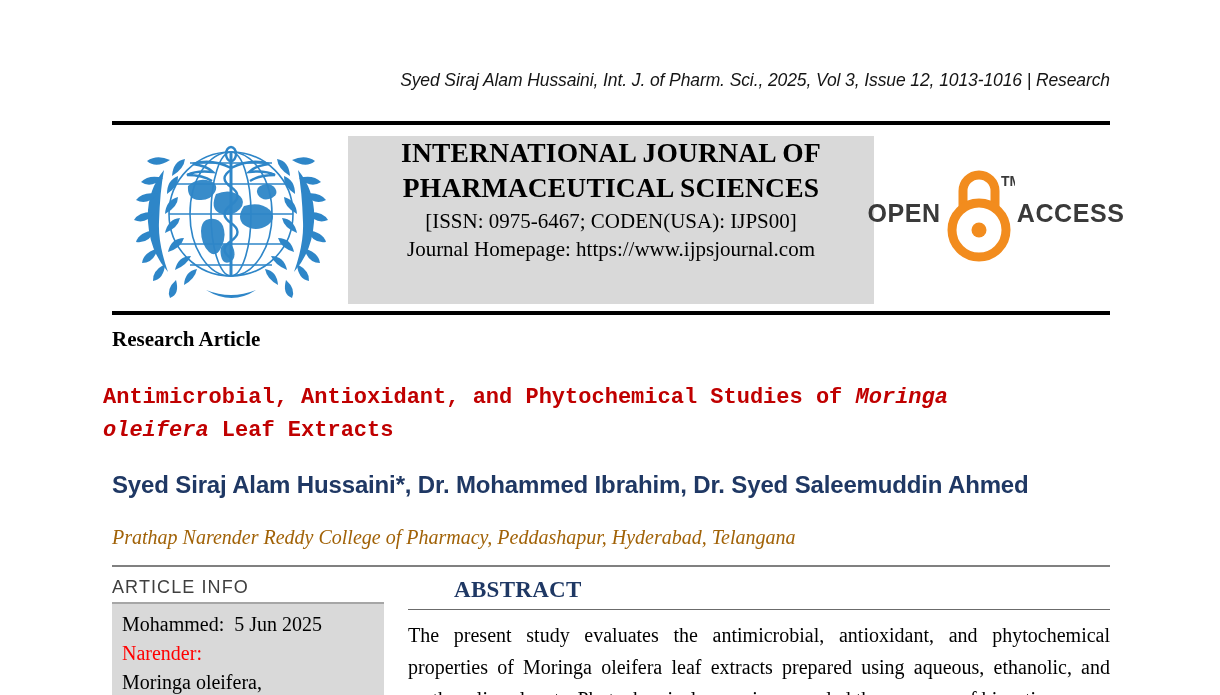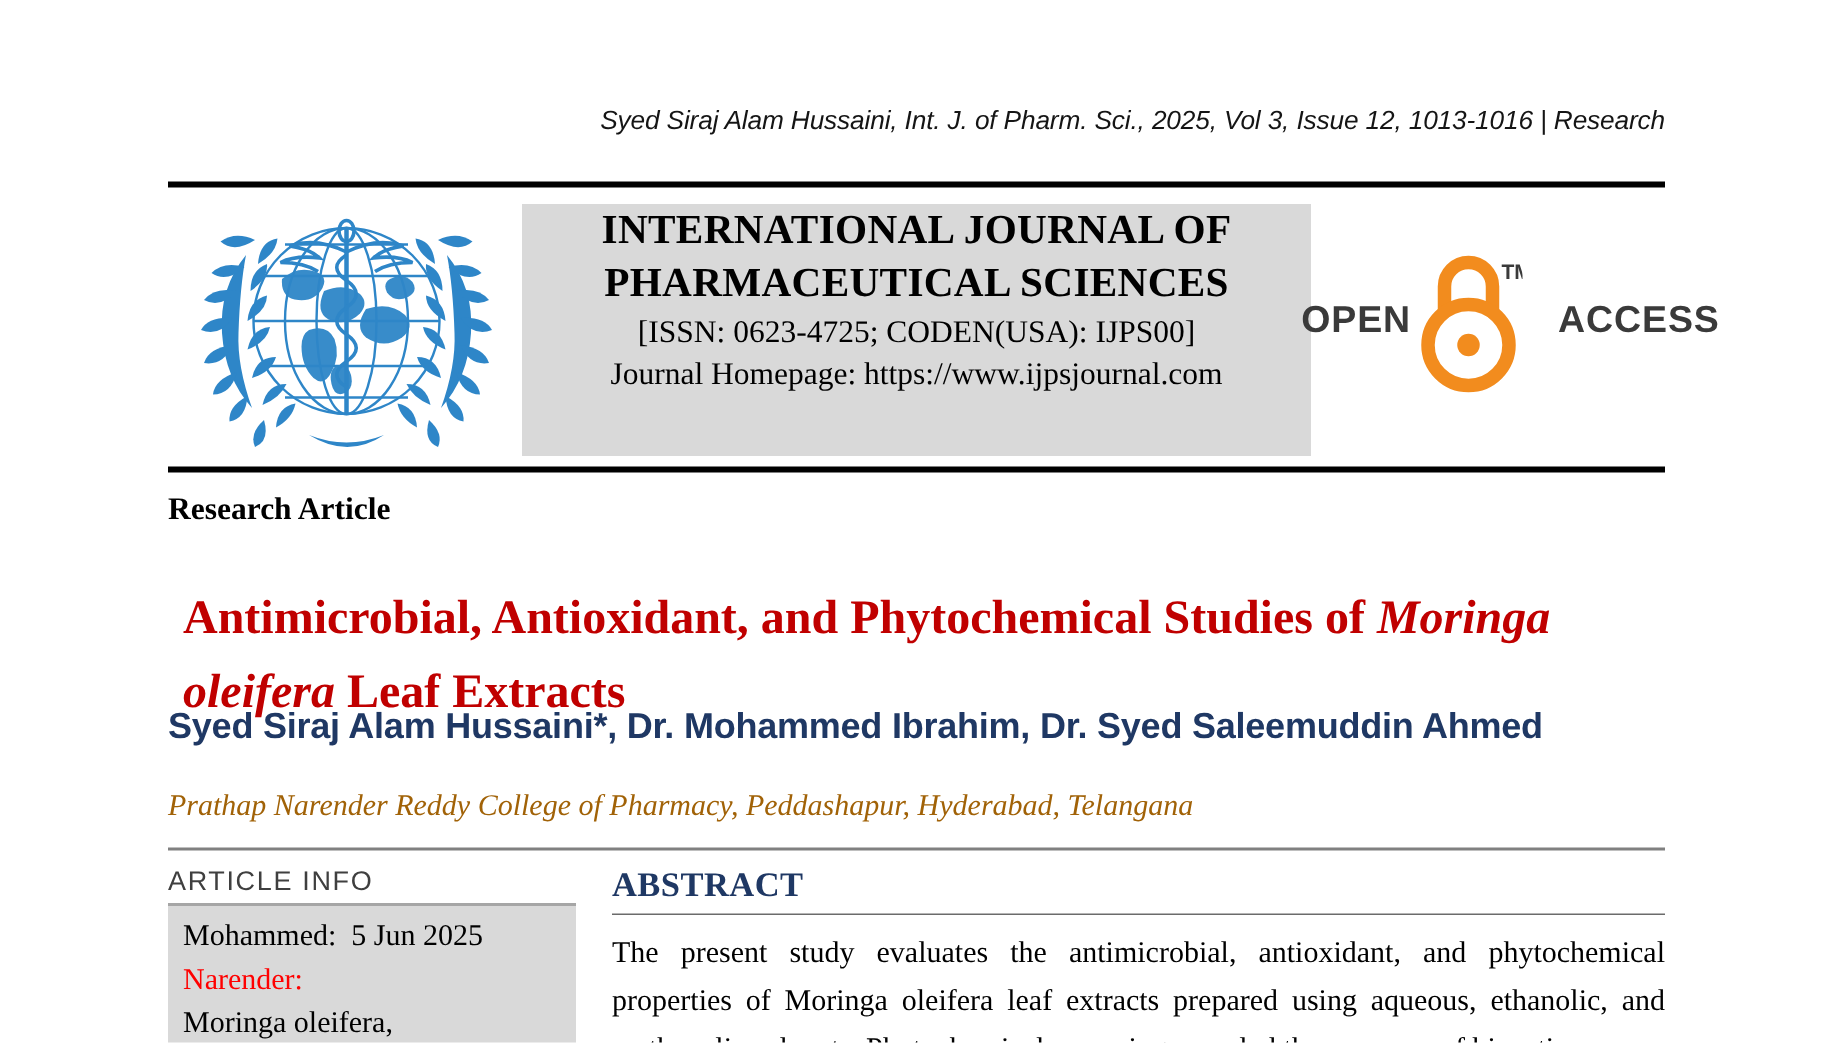--- a/index.html
+++ b/index.html
@@ -122,21 +122,20 @@
     align-items: center;
     justify-content: center;
   }
   .oa-word {
     font-family: "Liberation Sans", sans-serif;
     font-weight: bold;
     font-size: 25px;
     color: #3a3a3a;
     letter-spacing: 0.6px;
     line-height: 1;
-    margin-left: 22px;
   }
   .oa-lock {
     position: relative;
     width: 72px;
     height: 98px;
     margin: 0 2px;
   }
   .oa-lock svg { display: block; }
 
   
@@ -144,26 +143,26 @@
     position: absolute;
     left: 112px;
     top: 327px;
     font-family: "Liberation Serif", serif;
     font-weight: bold;
     font-size: 21px;
     color: #000000;
   }
   .paper-title {
     position: absolute;
-    left: 122px;
+    left: 103px;
     top: 366px;
     width: 940px;
-    font-family: Liberation Serif, serif;
-    font-weight: bold;
-    font-size: 32px;
+    font-family: Liberation Mono, monospace;
+    font-weight: bold;
+    font-size: 22px;
     line-height: 1.52;
     color: #c00000;
   }
   .paper-title .sp { font-style: italic; }
 
   .authors {
     position: absolute;
     left: 112px;
     top: 471px;
     width: 1000px;
@@ -229,20 +228,21 @@
     width: 702px;
   }
   .abstract-heading {
     font-family: "Liberation Serif", serif;
     font-weight: bold;
     font-size: 23px;
     letter-spacing: 0.3px;
     color: #1f3864;
     line-height: 1.2;
     padding-bottom: 5px;
+    margin-left: 46px;
   }
   .abstract-heading-rule {
     width: 702px;
     height: 1px;
     background: #6b6b6b;
   }
   .abstract-body {
     margin-top: 9px;
     width: 702px;
     font-family: "Liberation Serif", serif;
@@ -344,21 +344,21 @@
 
         <g fill="#2e86c8">
           <path d="M86 156 q25 10 50 0 q-24 16 -50 0 z"></path>
         </g>
       </svg>
     </div>
 
     <div class="masthead-box">
       <div class="masthead-title">INTERNATIONAL JOURNAL OF</div>
       <div class="masthead-title">PHARMACEUTICAL SCIENCES</div>
-      <div class="masthead-issn">[ISSN: 0623-4725; CODEN(USA): IJPS00]</div>
+      <div class="masthead-issn">[ISSN: 0975-6467; CODEN(USA): IJPS00]</div>
       <div class="masthead-home">Journal Homepage: https://www.ijpsjournal.com</div>
     </div>
 
     <div class="open-access">
       <span class="oa-word">OPEN</span>
       <span class="oa-lock">
         <svg width="72" height="98" viewBox="0 0 72 98" xmlns="http://www.w3.org/2000/svg">
 
           <path d="M20 44 V27 a16 16 0 0 1 32 0 V44" fill="none" stroke="#f28c1e" stroke-width="9" stroke-linecap="round"></path>
 

